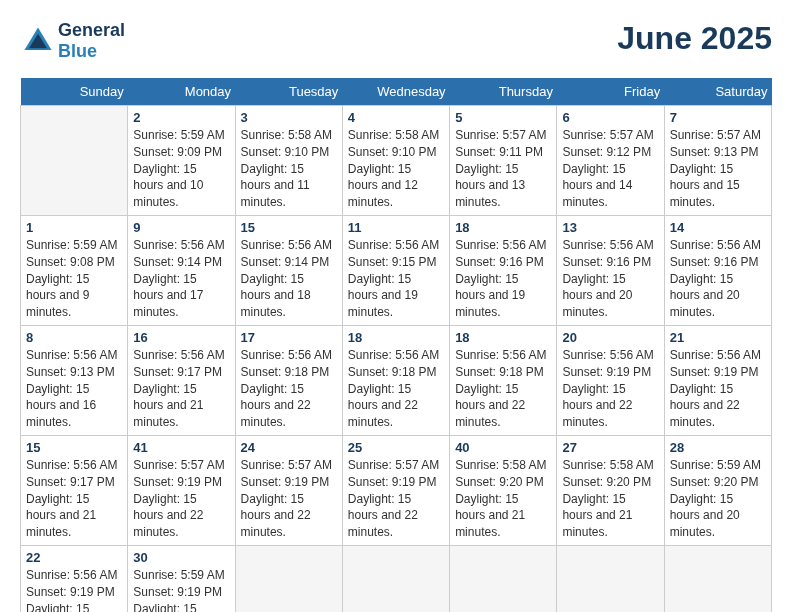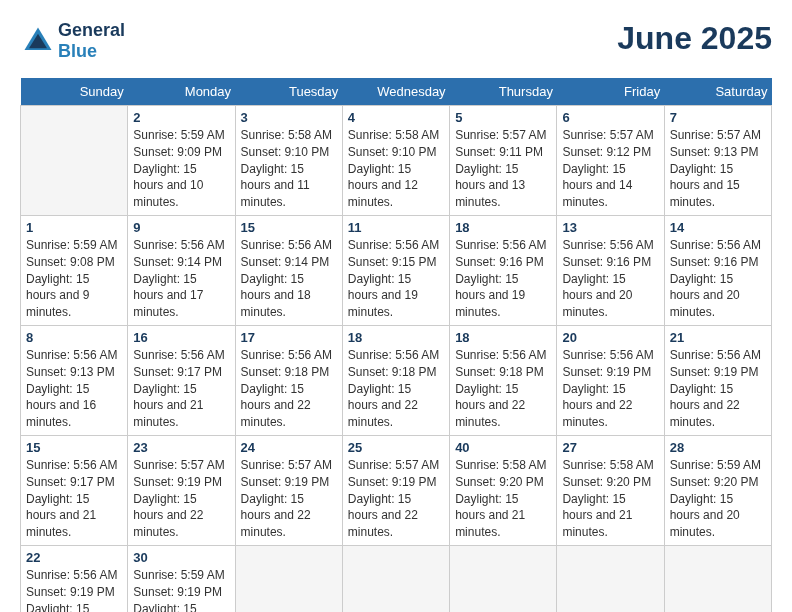--- a/index.html
+++ b/index.html
@@ -202,21 +202,21 @@
           <span class="day-num">21</span>
           <div class="day-info">Sunrise: 5:56 AM<br>Sunset: 9:19 PM<br>Daylight: 15 hours and 22 minutes.</div>
         </td>
       </tr>
       <tr>
         <td>
           <span class="day-num">15</span>
           <div class="day-info">Sunrise: 5:56 AM<br>Sunset: 9:17 PM<br>Daylight: 15 hours and 21 minutes.</div>
         </td>
         <td>
-          <span class="day-num">23</span>
+          <span class="day-num">41</span>
           <div class="day-info">Sunrise: 5:57 AM<br>Sunset: 9:19 PM<br>Daylight: 15 hours and 22 minutes.</div>
         </td>
         <td>
           <span class="day-num">24</span>
           <div class="day-info">Sunrise: 5:57 AM<br>Sunset: 9:19 PM<br>Daylight: 15 hours and 22 minutes.</div>
         </td>
         <td>
           <span class="day-num">25</span>
           <div class="day-info">Sunrise: 5:57 AM<br>Sunset: 9:19 PM<br>Daylight: 15 hours and 22 minutes.</div>
         </td>

